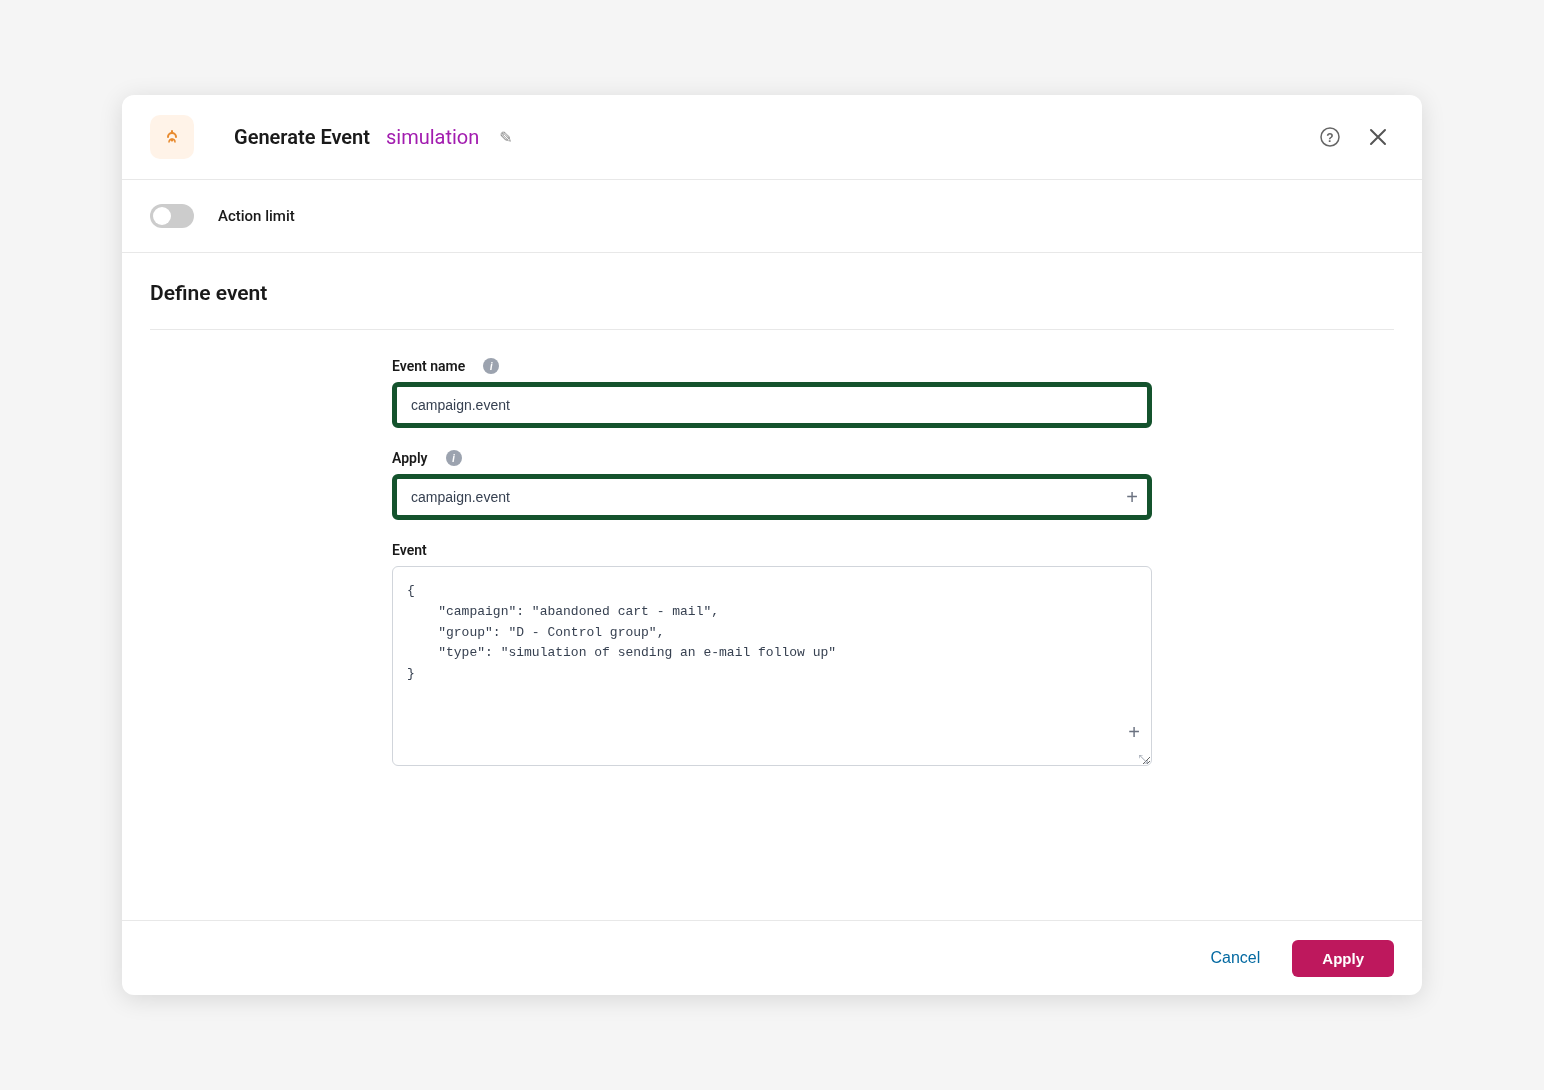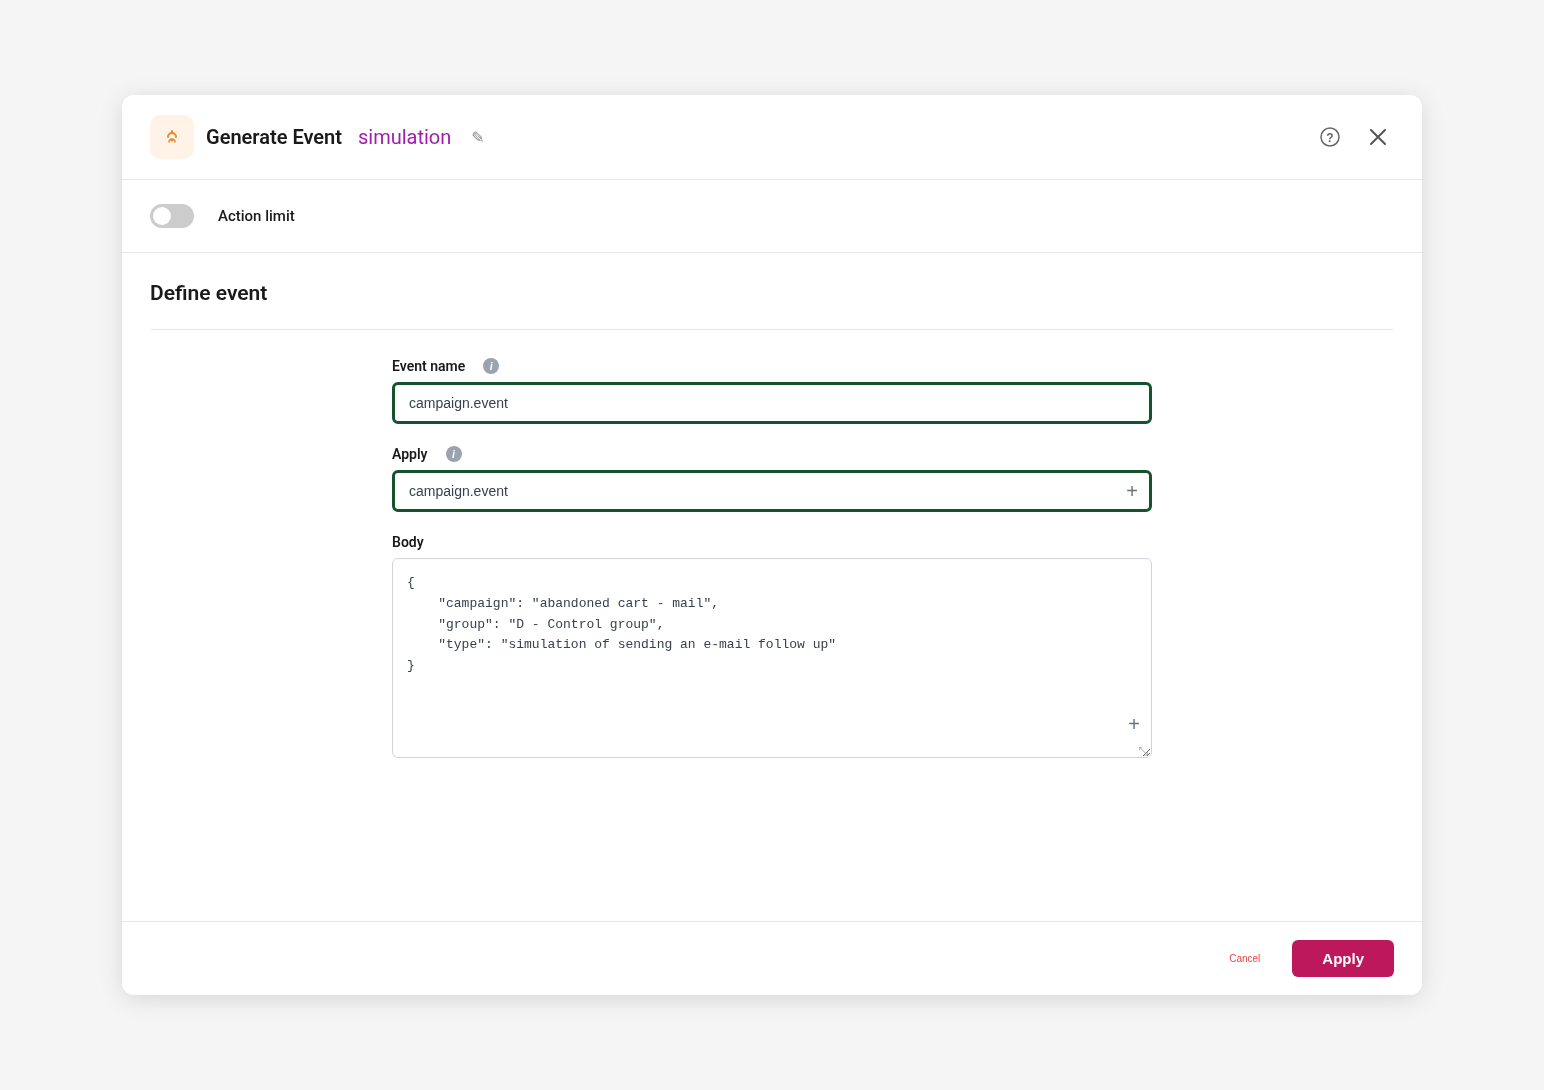--- a/index.html
+++ b/index.html
@@ -50,20 +50,21 @@
 
     .app-icon svg {
       width: 24px;
       height: 24px;
     }
 
     .header-title {
       font-size: 20px;
       font-weight: 600;
       color: #1a1a1a;
+      margin-left: 28px;
     }
 
     .header-subtitle {
       font-size: 20px;
       font-weight: 400;
       color: #a21caf;
       margin-left: 4px;
     }
 
     .edit-icon-btn {
@@ -200,21 +201,21 @@
       font-size: 10px;
       font-style: italic;
       font-weight: 700;
       flex-shrink: 0;
       cursor: pointer;
     }
 
     .form-input {
       width: 100%;
       padding: 10px 14px;
-      border: 3px solid #14532d;
+      border: 5px solid #14532d;
       border-radius: 6px;
       font-size: 14px;
       color: #374151;
       outline: none;
       background: #fff;
     }
 
     .input-with-btn {
       position: relative;
     }
@@ -284,23 +285,23 @@
       justify-content: flex-end;
       padding: 18px 28px;
       gap: 12px;
       border-top: 1px solid #e8e8e8;
     }
 
     .btn-cancel {
       background: none;
       border: none;
       cursor: pointer;
-      font-size: 10px;
+      font-size: 16px;
       font-weight: 500;
-      color: #ef4444;
+      color: #0369a1;
       padding: 10px 20px;
       border-radius: 6px;
     }
 
     .btn-apply {
       background: #be185d;
       color: white;
       border: none;
       cursor: pointer;
       font-size: 15px;
@@ -374,21 +375,21 @@
         <div class="input-with-btn">
           <input type="text" class="form-input" value="campaign.event" style="">
           <button class="input-plus-btn">
             <span>+</span>
           </button>
         </div>
       </div>
 
       <div class="form-group">
         <div class="form-label">
-          <span>Body</span>
+          <span>Event</span>
         </div>
         <div class="textarea-container">
           <textarea class="form-textarea" style="">{
     "campaign": "abandoned cart - mail",
     "group": "D - Control group",
     "type": "simulation of sending an e-mail follow up"
 }</textarea>
           <button class="textarea-plus-btn">
             <span>+</span>
           </button>

